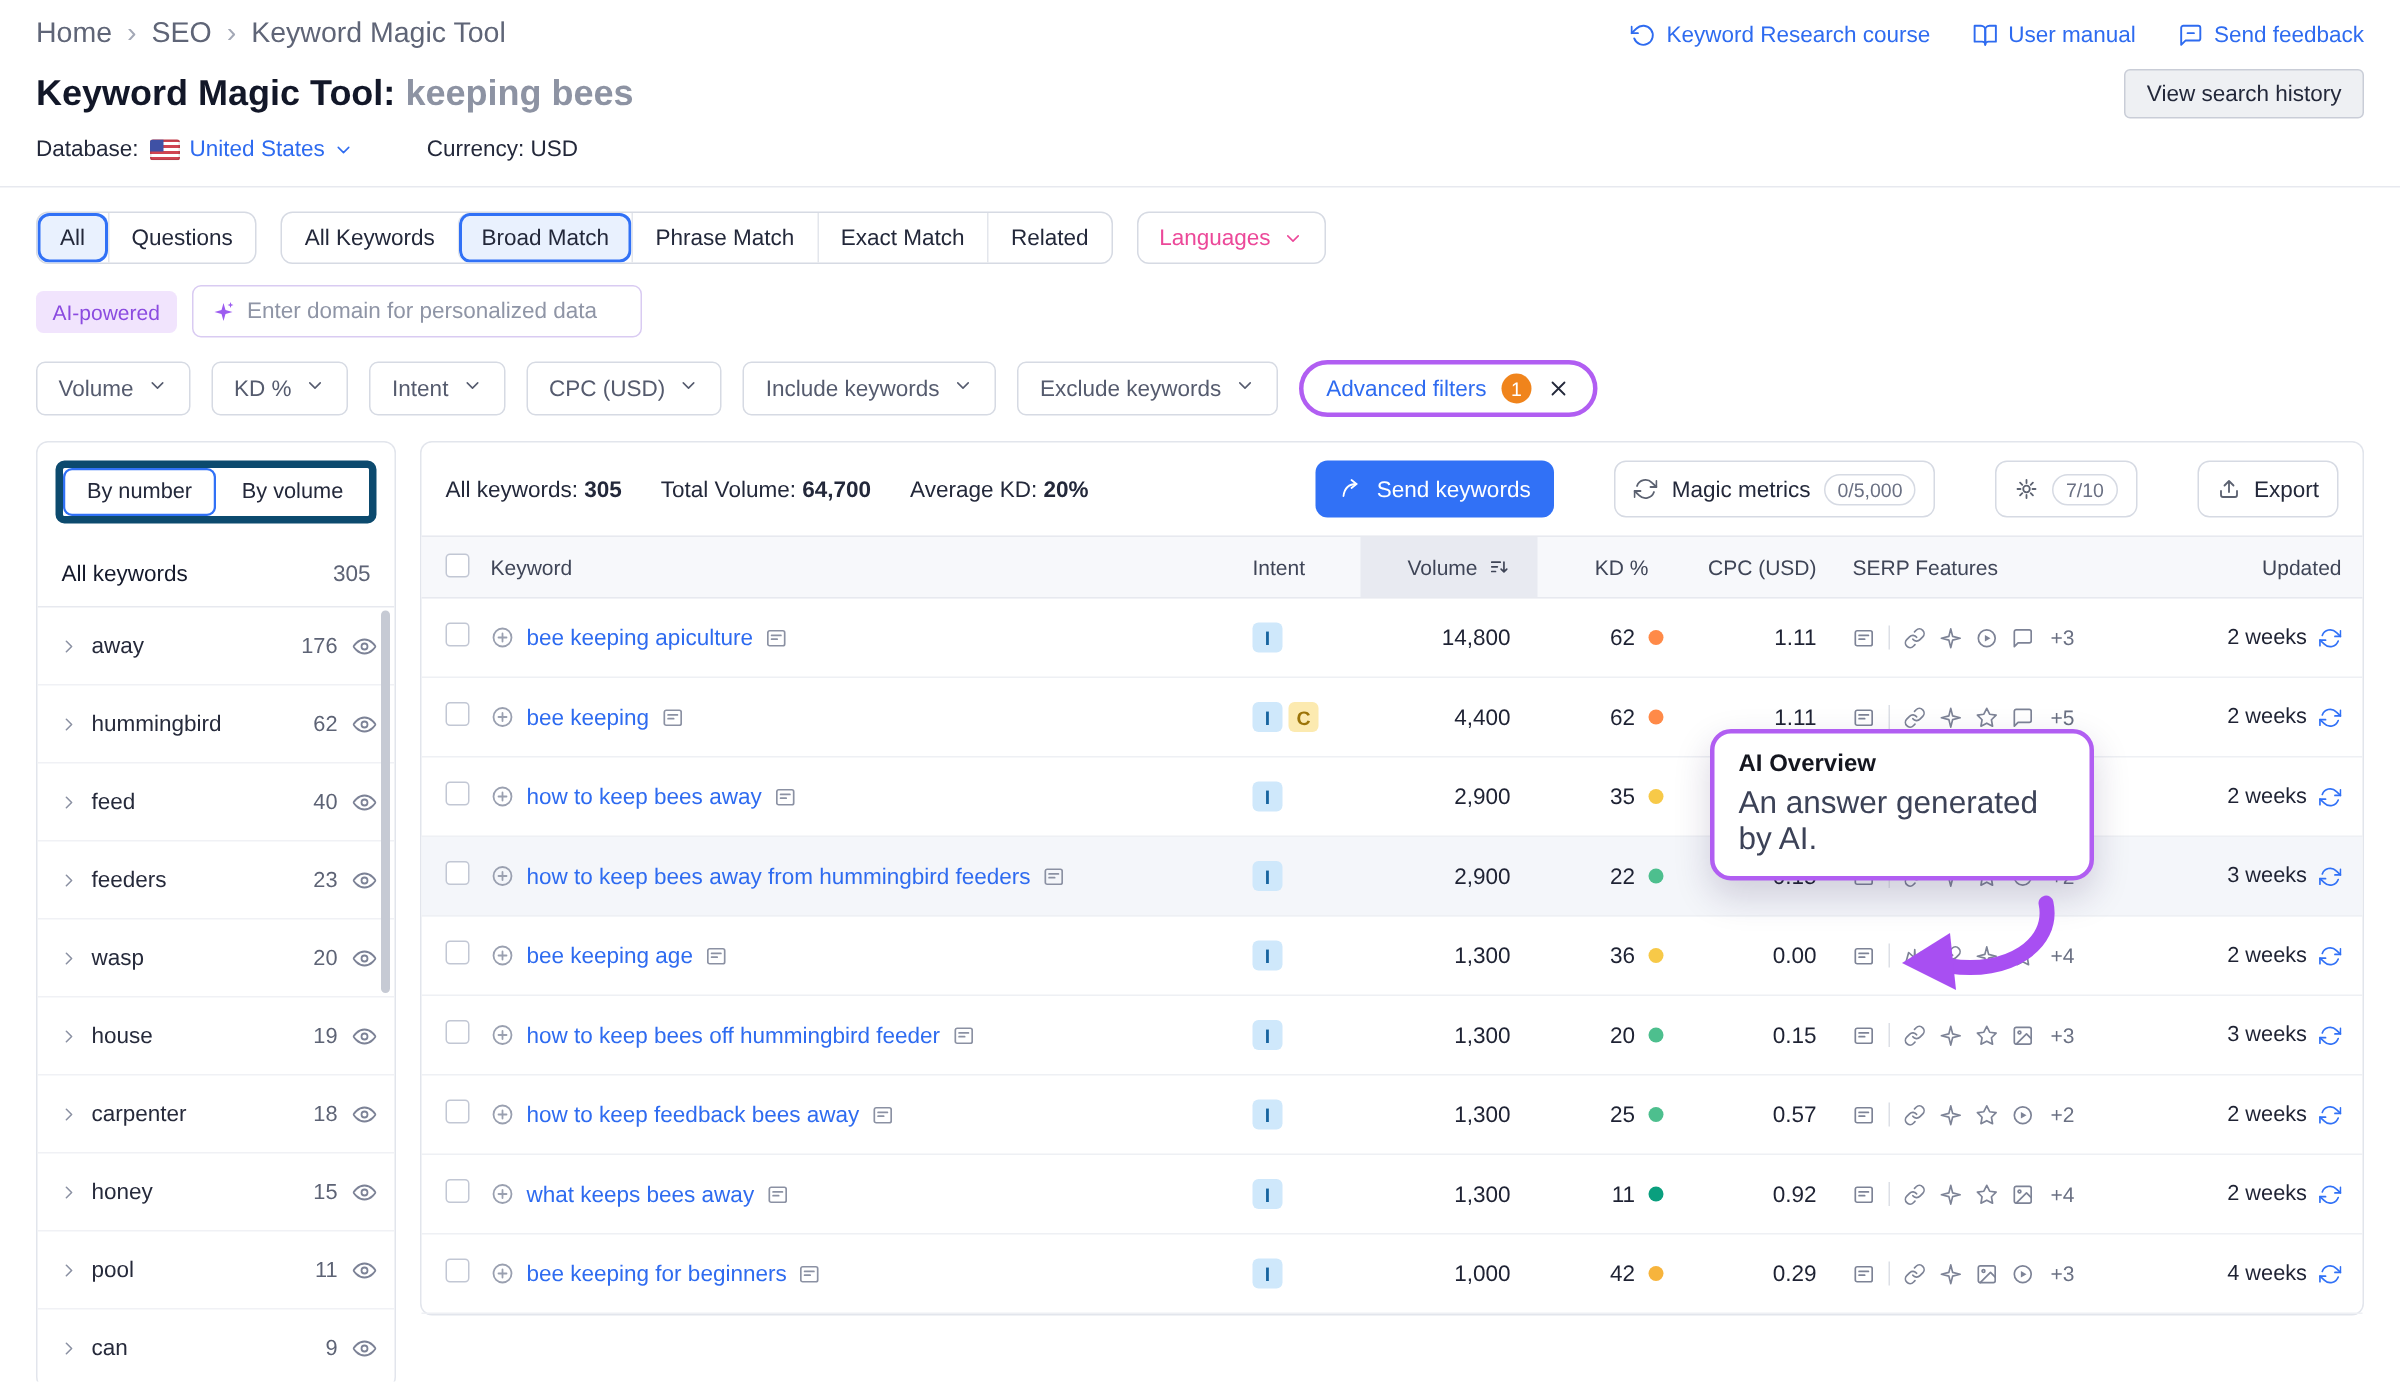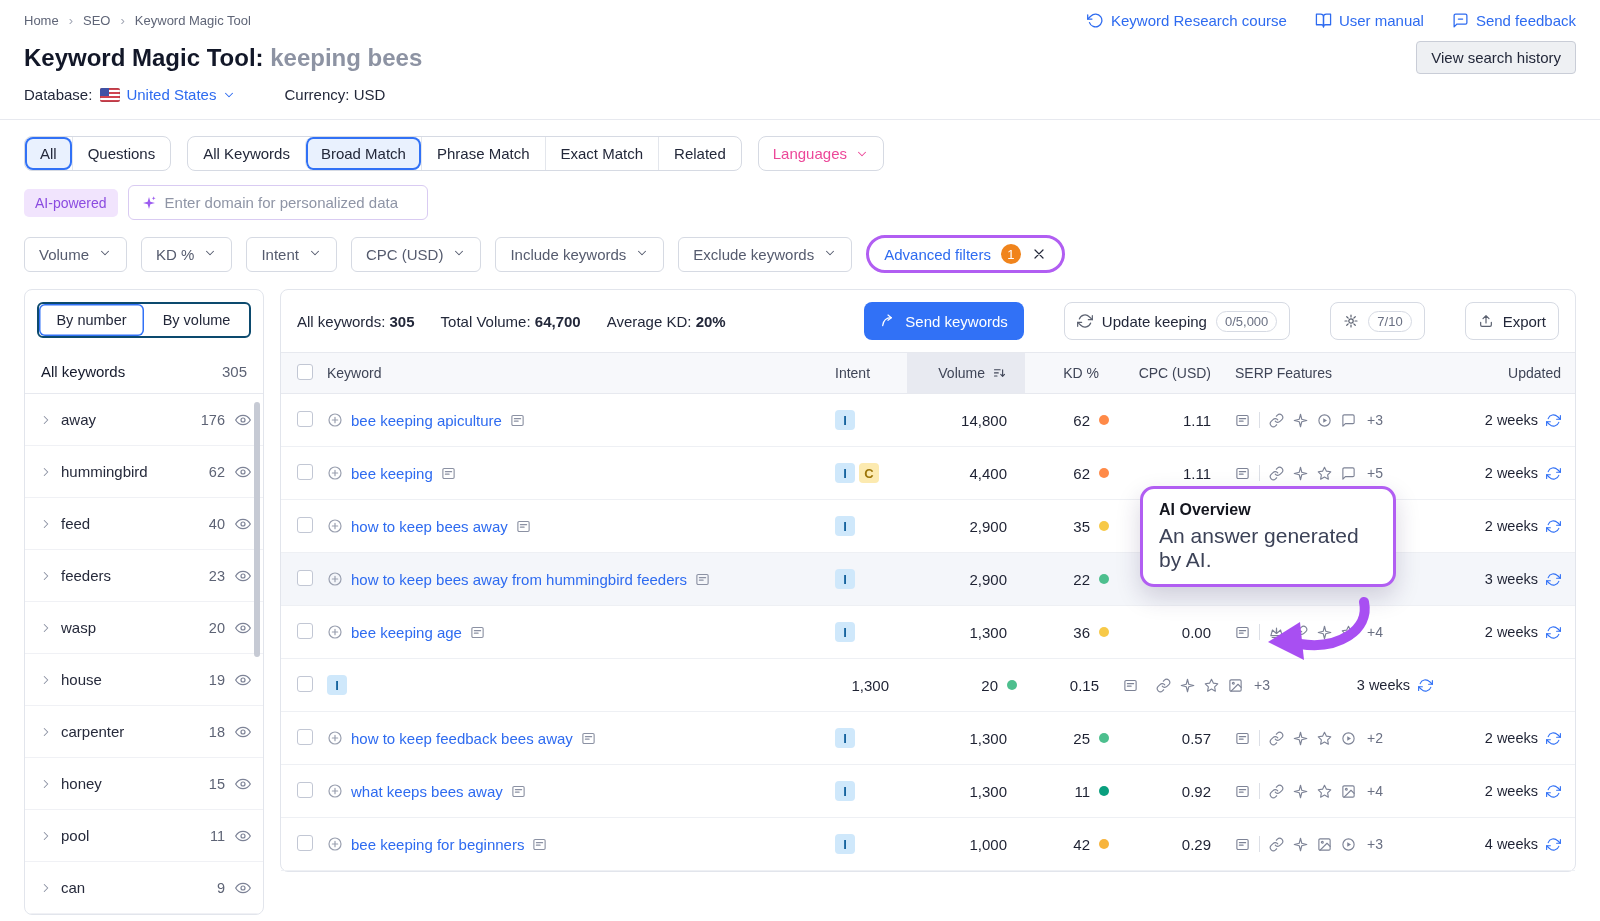--- a/index.html
+++ b/index.html
@@ -5,21 +5,21 @@
   * { box-sizing: border-box; margin:0; padding:0; }
   body {
     width:1600px; height:921px; overflow:hidden; position:relative;
     font-family:"Liberation Sans", sans-serif; background:#fff; color:#1e2233;
   }
   .page { padding:0 24px; }
   [data-icon]{ display:inline-flex; align-items:center; flex:0 0 auto; }
 
   
   .topbar { display:flex; justify-content:space-between; align-items:center; padding-top:12px; }
-  .crumbs { display:flex; gap:10px; align-items:flex-start; font-size:13px; color:#5f6577; }
+  .crumbs { display:flex; gap:10px; align-items:flex-start; font-size:19px; color:#5f6577; }
   .crumb { cursor:pointer; }
   .crumb-sep { color:#a3a8b6; }
   .hlinks { display:flex; gap:28px; }
   .hlink { display:flex; gap:7px; align-items:center; color:#2e6bf0; font-size:15px; cursor:pointer; }
 
   
   .titlebar { display:flex; justify-content:space-between; align-items:center; margin-top:12px; }
   .title { font-size:24px; font-weight:bold; color:#121728; }
   .title .query { color:#8d93a3; }
   .btn-light { background:#eef0f3; border:1px solid #c9cdd7; border-radius:4px; padding:7px 14px; font-size:15px; color:#23283a; cursor:pointer; }
@@ -63,21 +63,21 @@
   .adv-badge { background:#f0841c; color:#fff; border-radius:50%; width:20px; height:20px;
                display:flex; align-items:center; justify-content:center; font-size:13px; }
   .adv-x { color:#23283a; cursor:pointer; display:inline-flex; }
 
   
   .content { display:flex; gap:16px; align-items:flex-start; margin-top:16px; }
   .card { border:1px solid #e2e5ec; border-radius:8px; background:#fff; }
 
   
   .sidebar { width:240px; position:relative; overflow:hidden; }
-  .side-toggle { margin:12px; display:flex; border:2px solid #0c4a6e; border-radius:6px; }
+  .side-toggle { margin:12px; display:flex; border:5px solid #0c4a6e; border-radius:6px; }
   .tg { flex:1; text-align:center; padding:8px 0; font-size:14.5px; color:#23283a; cursor:pointer; }
   .tg.sel { box-shadow:inset 0 0 0 1.5px #3171f6; border-radius:6px; }
   .side-head { display:flex; justify-content:space-between; padding:13px 16px; border-bottom:1px solid #e7e9ef;
                font-size:15px; color:#14192b; }
   .side-head .cnt { color:#5d6375; }
   .side-item { display:flex; align-items:center; height:52px; padding:0 12px 0 14px;
                border-bottom:1px solid #f0f1f5; font-size:15px; color:#7c8296; cursor:pointer; }
   .side-item .lbl { margin-left:8px; flex:1; color:#262a3b; }
   .side-item .cnt { color:#5d6375; margin-right:10px; font-size:14.5px; }
   .side-scroll { position:absolute; right:3px; top:112px; width:6px; height:255px; background:#c6cad4; border-radius:3px; }
@@ -470,21 +470,21 @@
           <span>Send keywords</span>
         </button>
         <span class="ctrl" style="margin-right:14px;">
           <span class="cicon" data-icon="refresh">
               <svg width="16" height="16" viewBox="0 0 24 24" fill="none" stroke="currentColor" stroke-width="1.8" stroke-linecap="round" stroke-linejoin="round">
                 <polyline points="23 4 23 10 17 10"></polyline>
                 <polyline points="1 20 1 14 7 14"></polyline>
                 <path d="M3.51 9a9 9 0 0 1 14.85-3.36L23 10M1 14l4.64 4.36A9 9 0 0 0 20.49 15"></path>
               </svg>
             </span>
-          <span>Update keeping</span>
+          <span>Magic metrics</span>
           <span class="quota">0/5,000</span>
         </span>
         <span class="ctrl" style="margin-right:14px;">
           <span class="cicon" data-icon="gear">
               <svg width="16" height="16" viewBox="0 0 24 24" fill="none" stroke="currentColor" stroke-width="1.8" stroke-linecap="round" stroke-linejoin="round">
                 <circle cx="12" cy="12" r="3.3"></circle>
                 <path d="M12 3v3M12 18v3M3 12h3M18 12h3M5.6 5.6l2.2 2.2M16.2 16.2l2.2 2.2M5.6 18.4l2.2-2.2M16.2 7.8l2.2-2.2"></path>
               </svg>
             </span>
           <span class="quota">7/10</span>
@@ -829,20 +829,35 @@
                 <svg width="15" height="15" viewBox="0 0 24 24" fill="none" stroke="currentColor" stroke-width="1.8" stroke-linecap="round" stroke-linejoin="round">
                   <polyline points="23 4 23 10 17 10"></polyline>
                   <polyline points="1 20 1 14 7 14"></polyline>
                   <path d="M3.51 9a9 9 0 0 1 14.85-3.36L23 10M1 14l4.64 4.36A9 9 0 0 0 20.49 15"></path>
                 </svg>
               </span>
             </div>
           </div>
           <div class="grid-cols t-row">
             <div class="c-check"><span class="cb"></span></div>
+            <div class="c-kw">
+              <span style="display:inline-flex;color:#9aa0b0;">
+                <svg width="16" height="16" viewBox="0 0 24 24" fill="none" stroke="currentColor" stroke-width="1.8" stroke-linecap="round" stroke-linejoin="round">
+                  <circle cx="12" cy="12" r="9"></circle>
+                  <path d="M12 8v8M8 12h8"></path>
+                </svg>
+              </span>
+              <a class="kw-link">how to keep bees off hummingbird feeder</a>
+              <span class="kw-serp-ic">
+                <svg width="15" height="15" viewBox="0 0 24 24" fill="none" stroke="currentColor" stroke-width="1.8" stroke-linecap="round" stroke-linejoin="round">
+                  <rect x="3" y="4" width="18" height="16" rx="2"></rect>
+                  <path d="M7 9h10M7 13h6"></path>
+                </svg>
+              </span>
+            </div>
             <div class="c-intent">
               <span class="badge-int" style="background:#cfe8fb;color:#17649f;">I</span>
             </div>
             <div class="c-vol">1,300</div>
             <div class="c-kd">
               <span>20</span>
               <span class="kd-dot" style="background:#4dbf8e;"></span>
             </div>
             <div class="c-cpc">0.15</div>
             <div class="c-serp">

